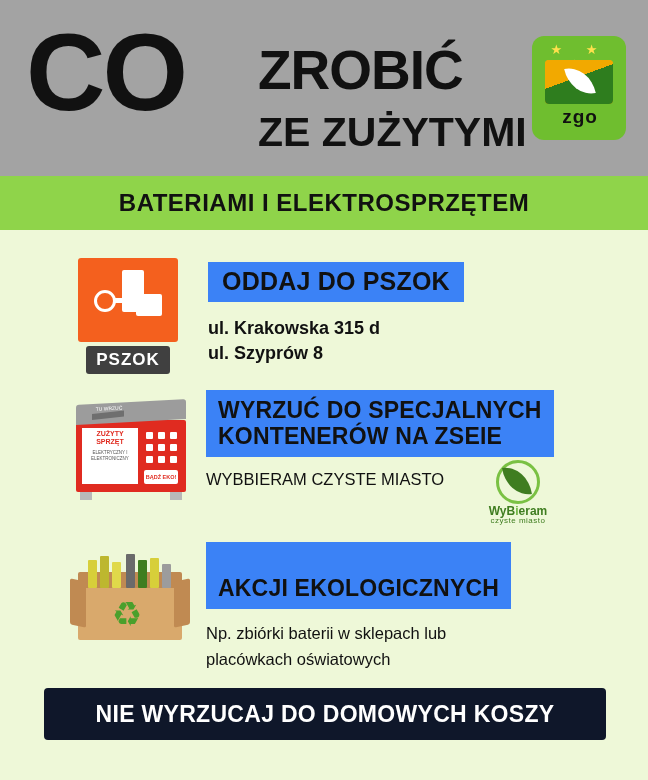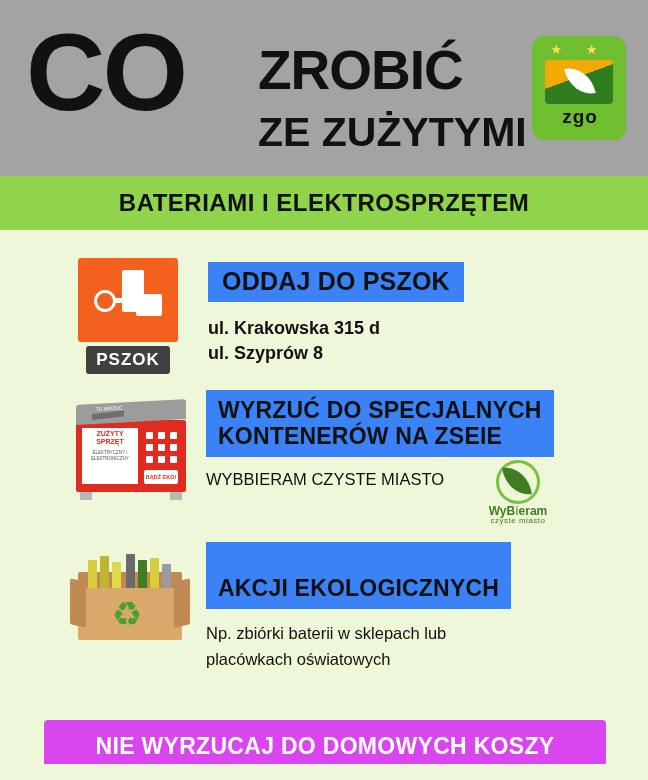--- a/index.html
+++ b/index.html
@@ -444,26 +444,25 @@
   .r3-head { position: absolute; left: 206px; top: 4px; width: 420px; }
   .r3-text { position: absolute; left: 206px; top: 82px; width: 330px; }
 
   
   .red-bar {
     position: absolute;
     left: 44px;
     top: 458px;
     width: 562px;
     height: 52px;
-    background: #d946ef;
+    background: #0f172a;
     border-radius: 4px;
     display: flex;
     align-items: center;
     justify-content: center;
-    margin-top: 32px;
   }
   .red-bar .txt {
     color: #ffffff;
     font-size: 23px;
     font-weight: bold;
     letter-spacing: 0.3px;
   }
   .bottom-strip {
     position: absolute;
     left: 0;

